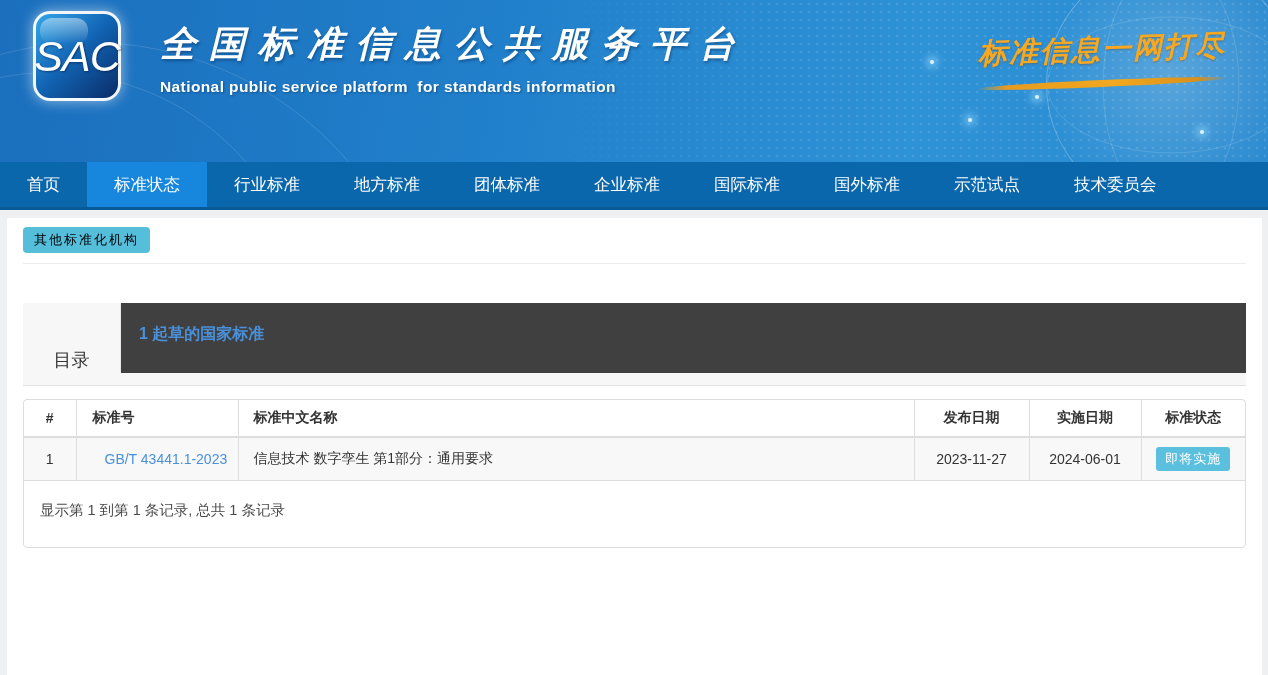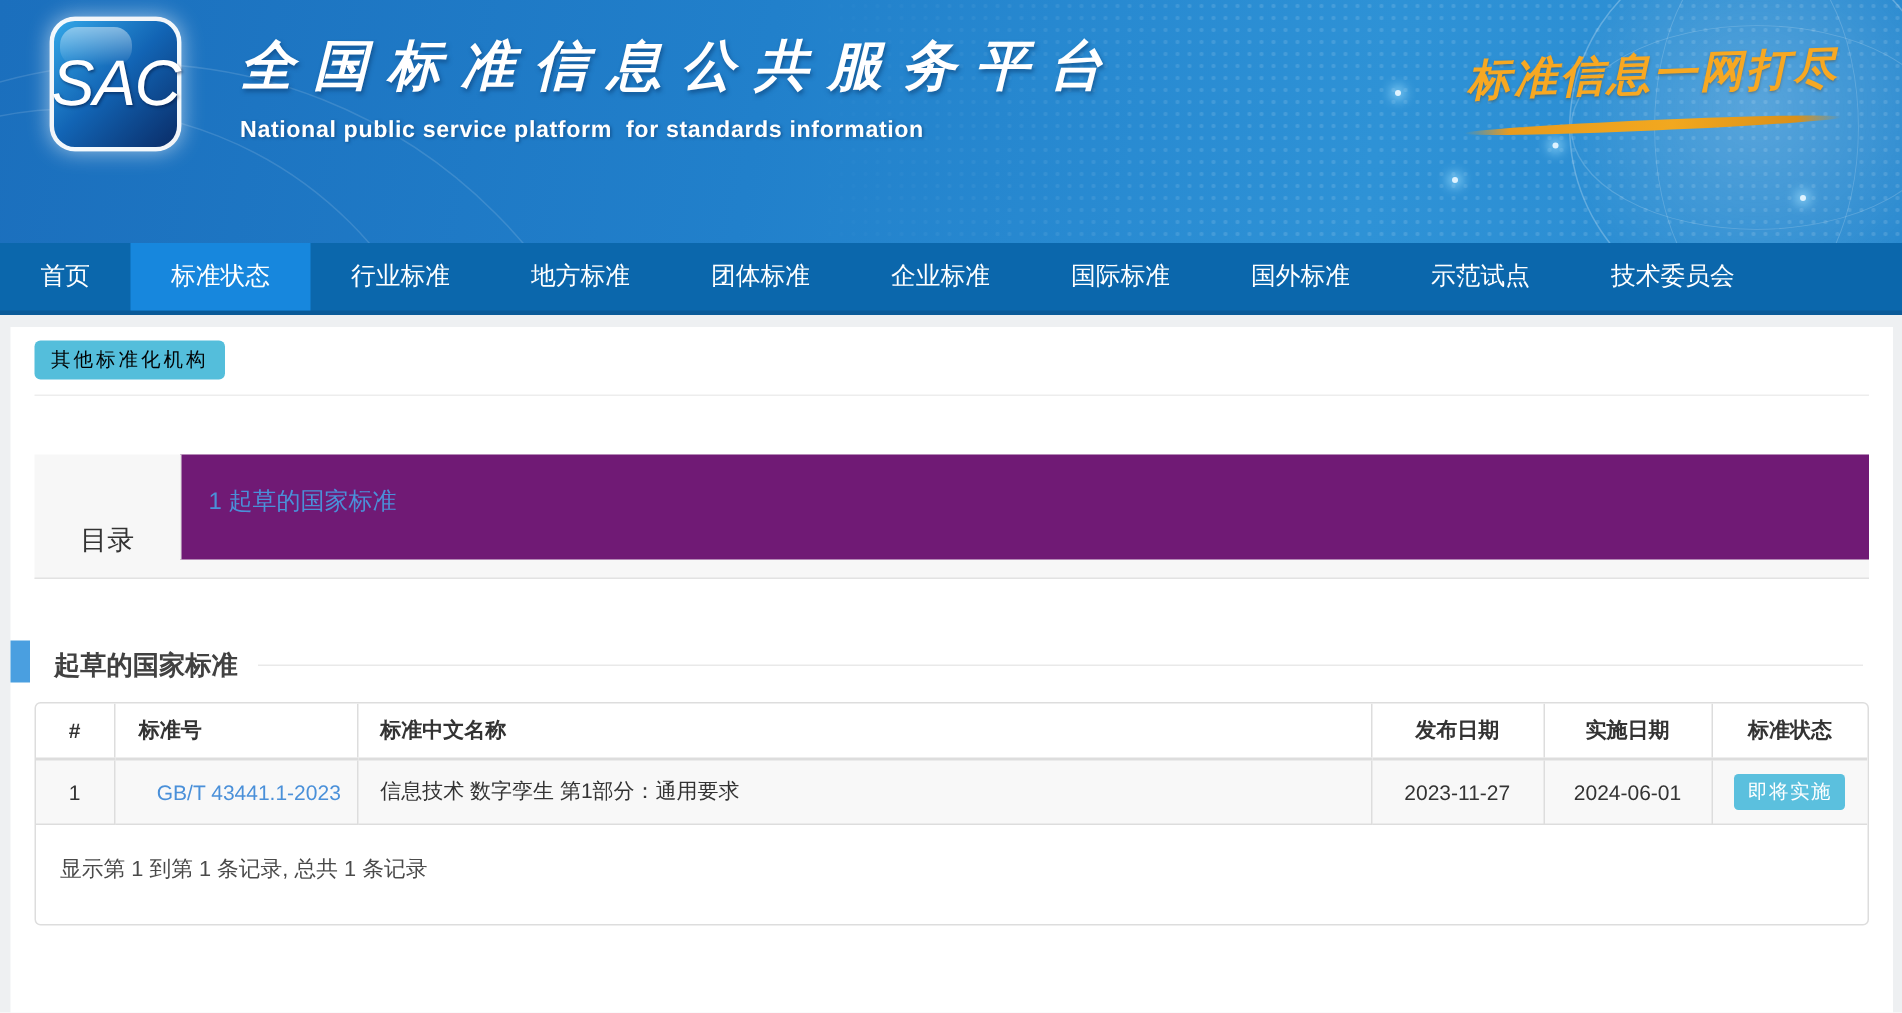--- a/index.html
+++ b/index.html
@@ -81,22 +81,22 @@
 
   .org-name { padding-top:27px; font-size:19px; color:#3a3a3a; }
   .org-badge { display:inline-block; margin-top:9px; background:#54bedb; color:#000000;
     font-size:13px; letter-spacing:2px; padding:4px 11px; border-radius:4px; }
   .divider { margin-top:10px; border-bottom:1px solid #ededed; }
 
   .toc { margin-top:39px; display:flex; background:#f7f7f7; border-bottom:1px solid #e2e2e2; }
   .toc-label-cell { width:97px; display:flex; align-items:flex-end; justify-content:center;
     padding-bottom:13px; }
   .toc-label { font-size:18px; color:#333; }
-  .toc-content { flex:1; background:#701a75; border-left:1px solid #e8e8e8; margin-bottom:12px;
-    padding:21px 20px 28px 18px; }
+  .toc-content { flex:1; background:#404040; border-left:1px solid #e8e8e8; margin-bottom:12px;
+    padding:21px 20px 28px 18px;font-weight:bold; }
   .toc-link { font-size:16px; color:#4a90d9; text-decoration:none; cursor:pointer; }
 
   .section-header { margin-top:45px; display:flex; align-items:center; position:relative; }
   .section-marker { position:absolute; left:-16px; top:-4px; width:13px; height:28px; background:#4a9fe0; }
   .section-title { font-size:17.5px; font-weight:bold; color:#414141; margin-left:13px; white-space:nowrap; }
   .section-line { flex:1; border-top:1px solid #e9e9e9; margin-left:13px; margin-right:4px; }
 
   .table-box { margin-top:13px; border:1px solid #ddd; border-radius:4px; overflow:hidden; }
   table { width:100%; border-collapse:collapse; font-size:14px; color:#333; }
   th { font-weight:bold; border-bottom:2px solid #ddd; }
@@ -161,25 +161,20 @@
 
   <div class="toc">
     <div class="toc-label-cell">
       <span class="toc-label">目录</span>
     </div>
     <div class="toc-content">
       <a class="toc-link">1 起草的国家标准</a>
     </div>
   </div>
 
-  <div class="section-header">
-    <div class="section-marker"></div>
-    <span class="section-title">起草的国家标准</span>
-    <div class="section-line"></div>
-  </div>
 
   <div class="table-box">
     <table>
       <thead>
         <tr>
           <th class="col-index">#</th>
           <th class="col-no">标准号</th>
           <th class="col-name">标准中文名称</th>
           <th class="col-pub">发布日期</th>
           <th class="col-impl">实施日期</th>

